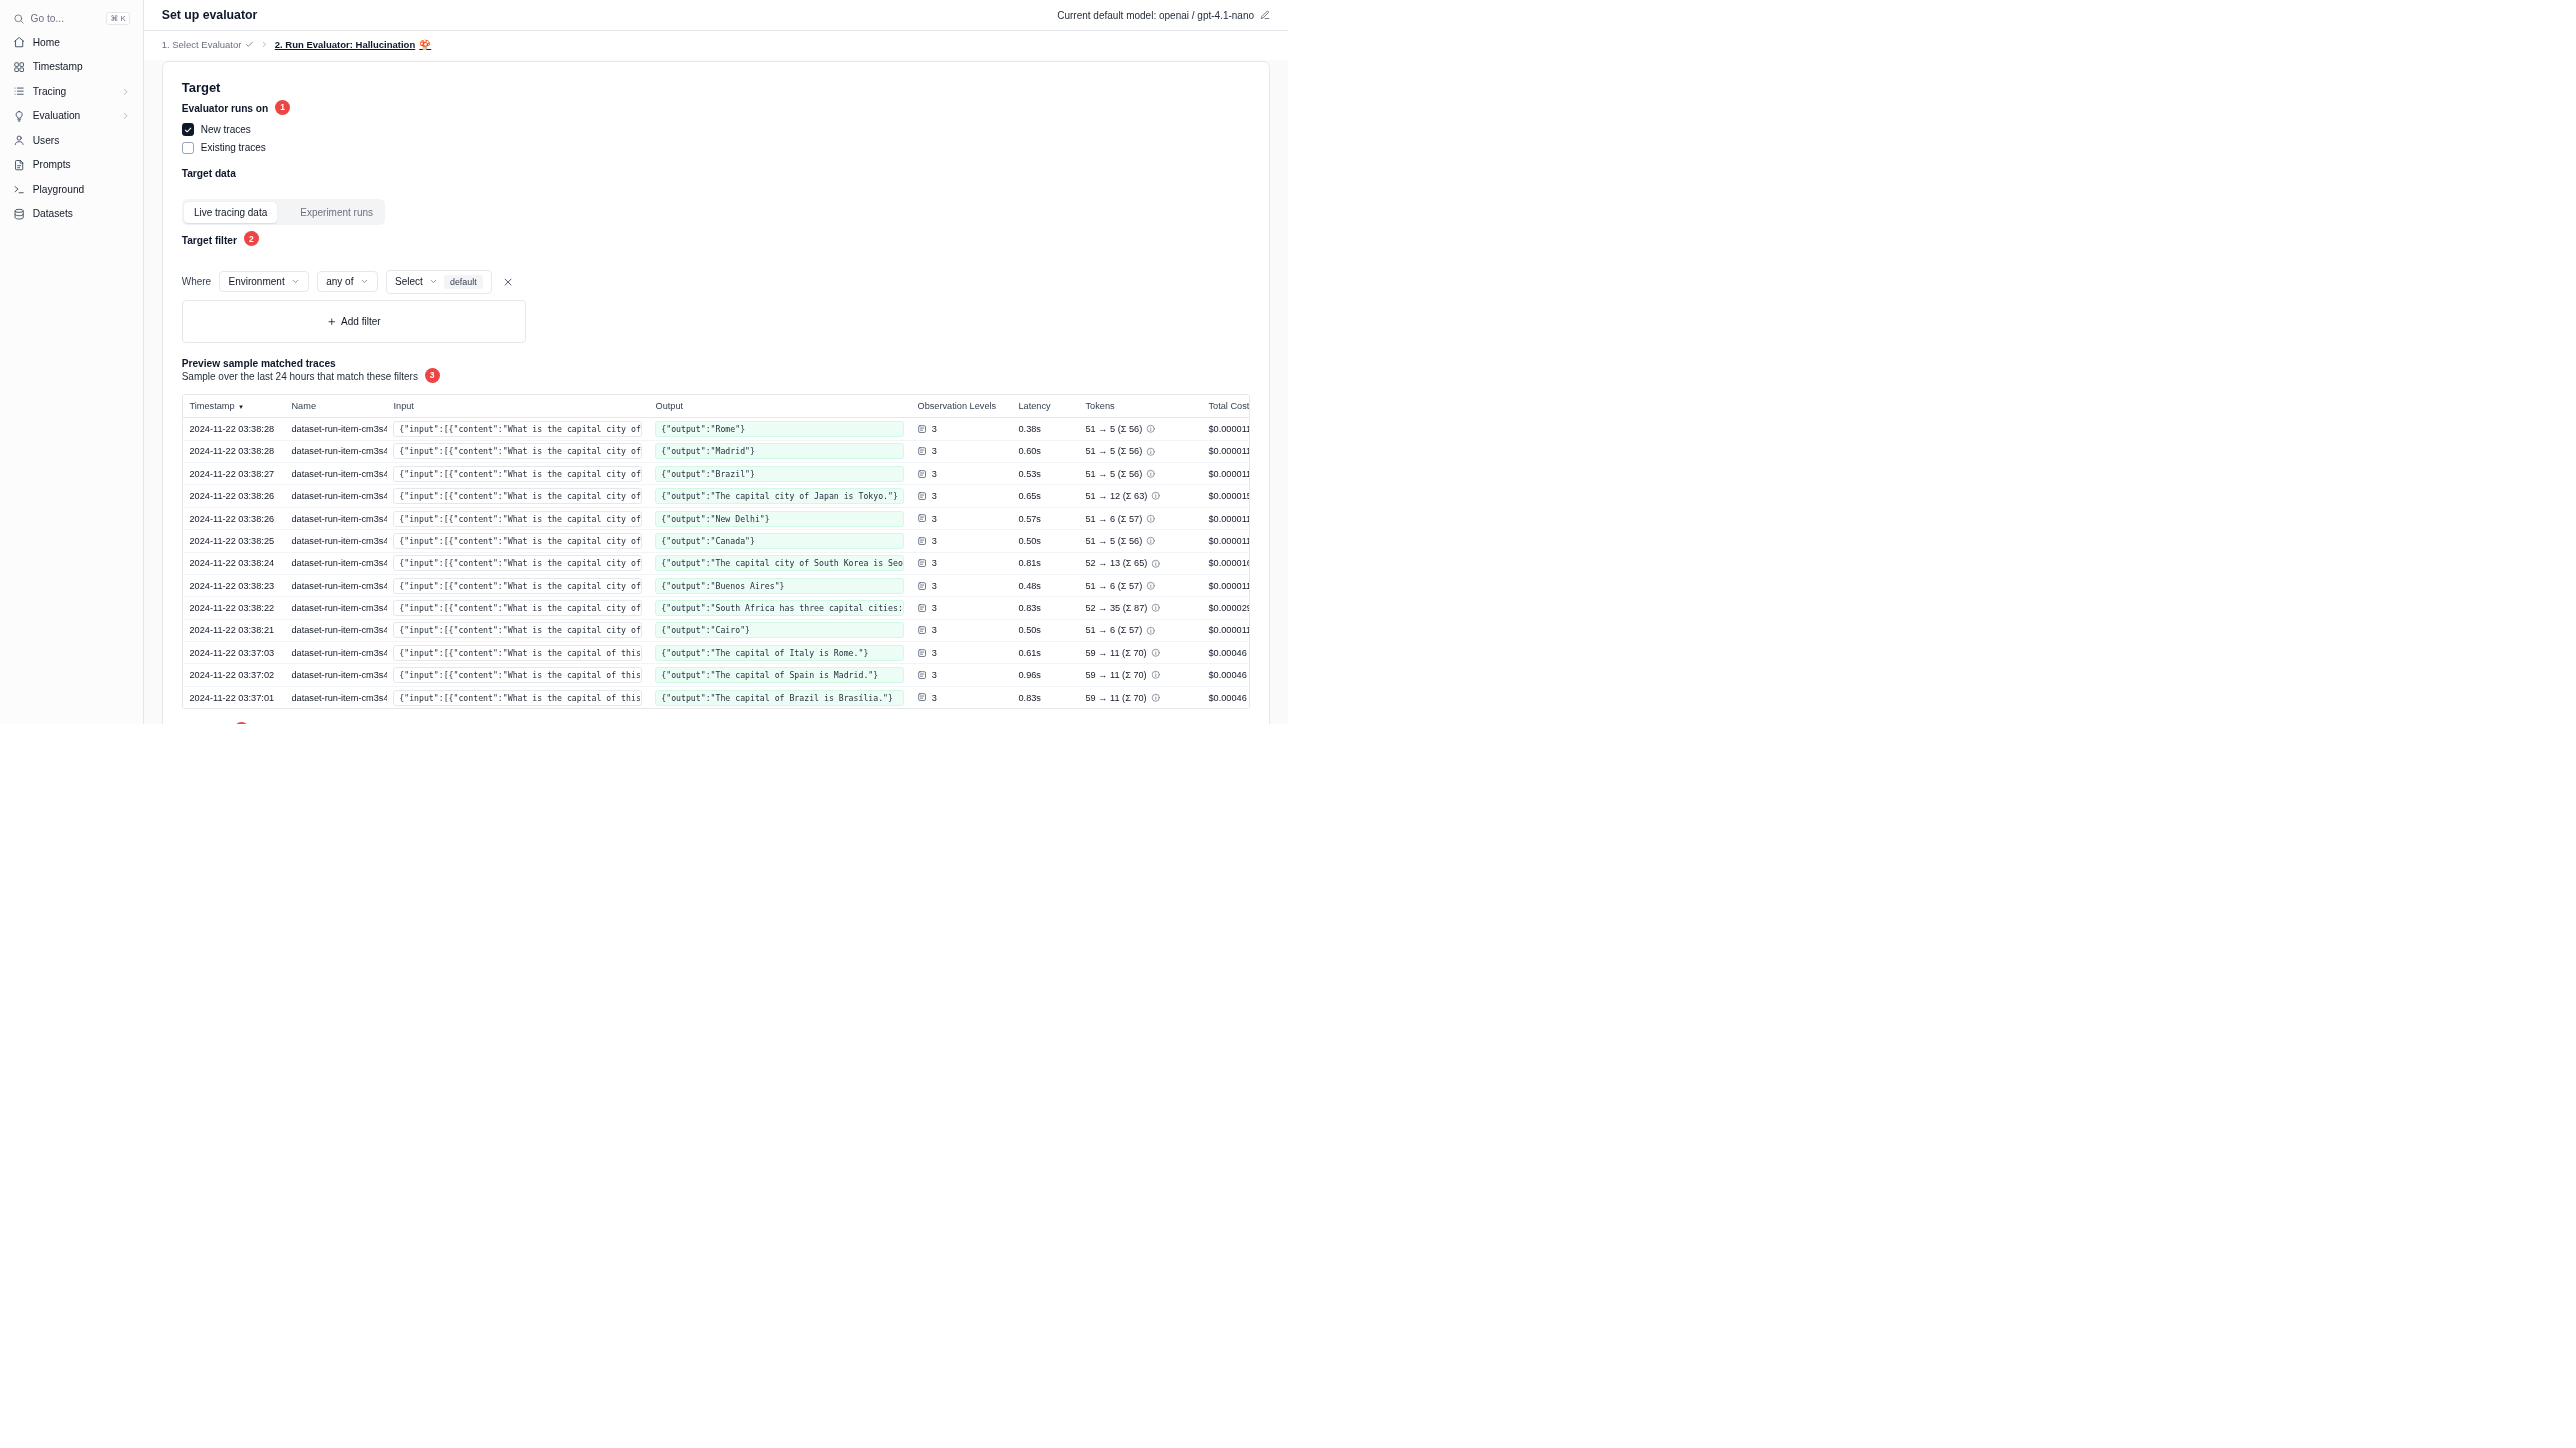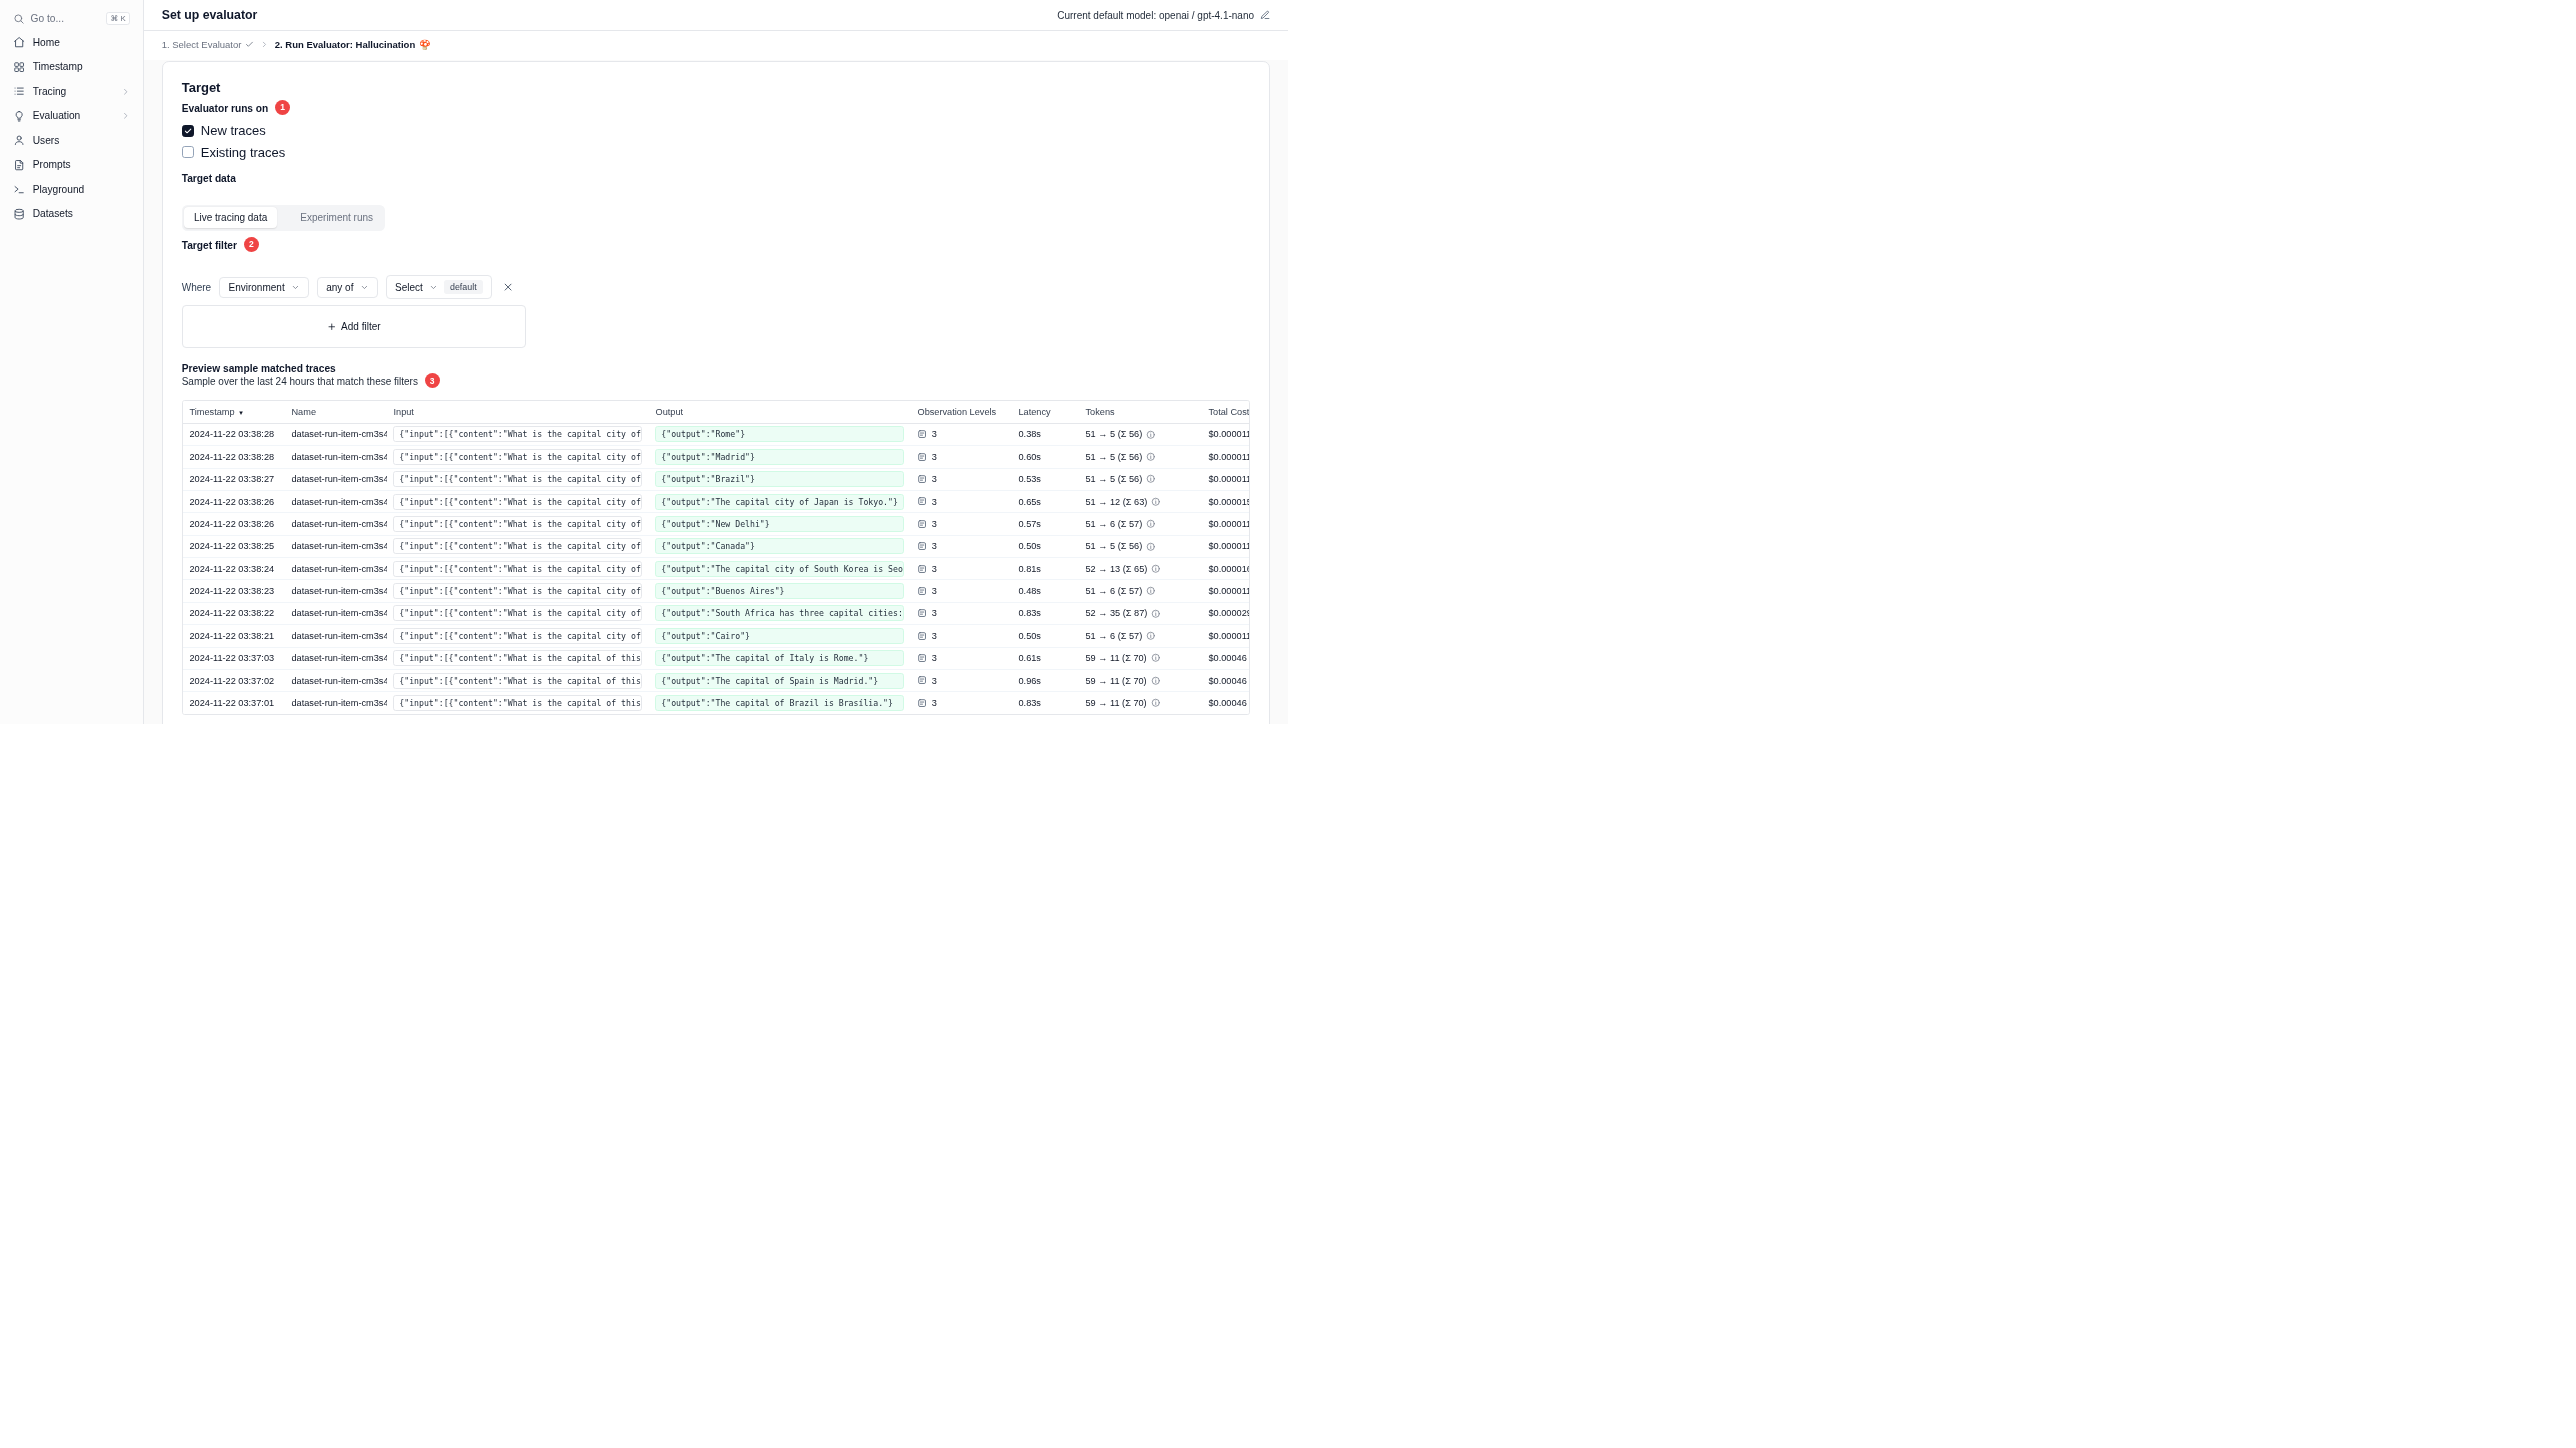--- a/index.html
+++ b/index.html
@@ -48,21 +48,21 @@
     font-size:10px; color:#1f2937;
   }
   .model-note .icon { color:#475569; cursor:pointer; }
 
   .breadcrumb {
     background:#fff; padding:8.2px 17.7px 9.5px; display:flex; align-items:center; gap:6.1px;
     font-size:9.5px;
   }
   .bc-step1 { color:#6b7280; display:flex; align-items:center; gap:3.4px; cursor:pointer; }
   .bc-sep { color:#9ca3af; display:flex; }
-  .bc-step2 { color:#0f172a; font-weight:700; display:flex; align-items:center; gap:4.1px; }
+  .bc-step2 { color:#0f172a; font-weight:700; display:flex; align-items:center; gap:4.1px;text-decoration:underline; }
 
   .content { flex:1; padding:1.4px 17.7px 0; overflow:hidden; }
   .card {
     background:#fff; border:0.7px solid #e5e7eb; border-radius:6.8px;
     padding:17.7px 19px; height:954px;
   }
 
   h2.section-title { font-size:13px; font-weight:700; margin:0 0 8.2px; }
   .label-row { display:flex; align-items:flex-start; gap:6.8px; font-size:10.2px; font-weight:700; margin:0 0 5.5px; }
   .badge {
@@ -71,21 +71,21 @@
     position:relative; top:-3.4px; flex-shrink:0;
   }
 
   
   .cb-row { display:flex; align-items:center; gap:6.8px; margin:0 0 6.1px; cursor:pointer; }
   .cb {
     width:12.3px; height:12.3px; border-radius:2.7px; border:1px solid #94a3b8; background:#fff;
     display:flex; align-items:center; justify-content:center; color:#fff;
   }
   .cb.checked { background:#0f172a; border-color:#0f172a; }
-  .cb-label { font-size:13px; }
+  .cb-label { font-size:10px; }
 
   
   .seg-group { margin-top:13.6px; }
   .tabs {
     display:inline-flex; background:#f3f4f6; border-radius:5.5px; padding:2.7px; gap:14px; margin-top:15px;
   }
   .tab {
     padding:4.8px 9.5px; border-radius:4.1px; font-size:10px; color:#6b7280; cursor:pointer;
     white-space:nowrap;
   }

